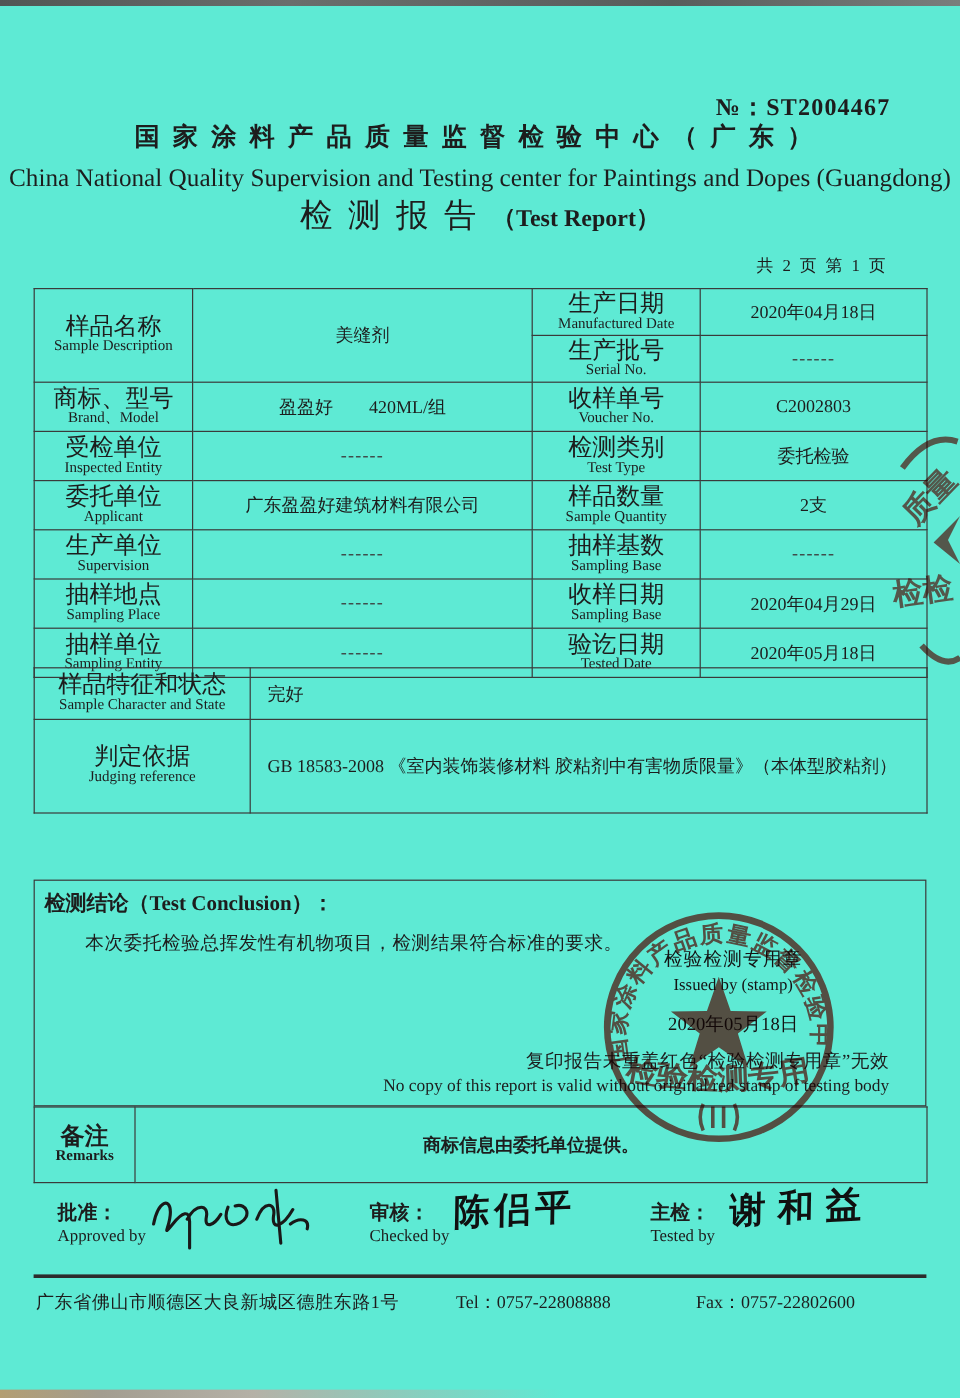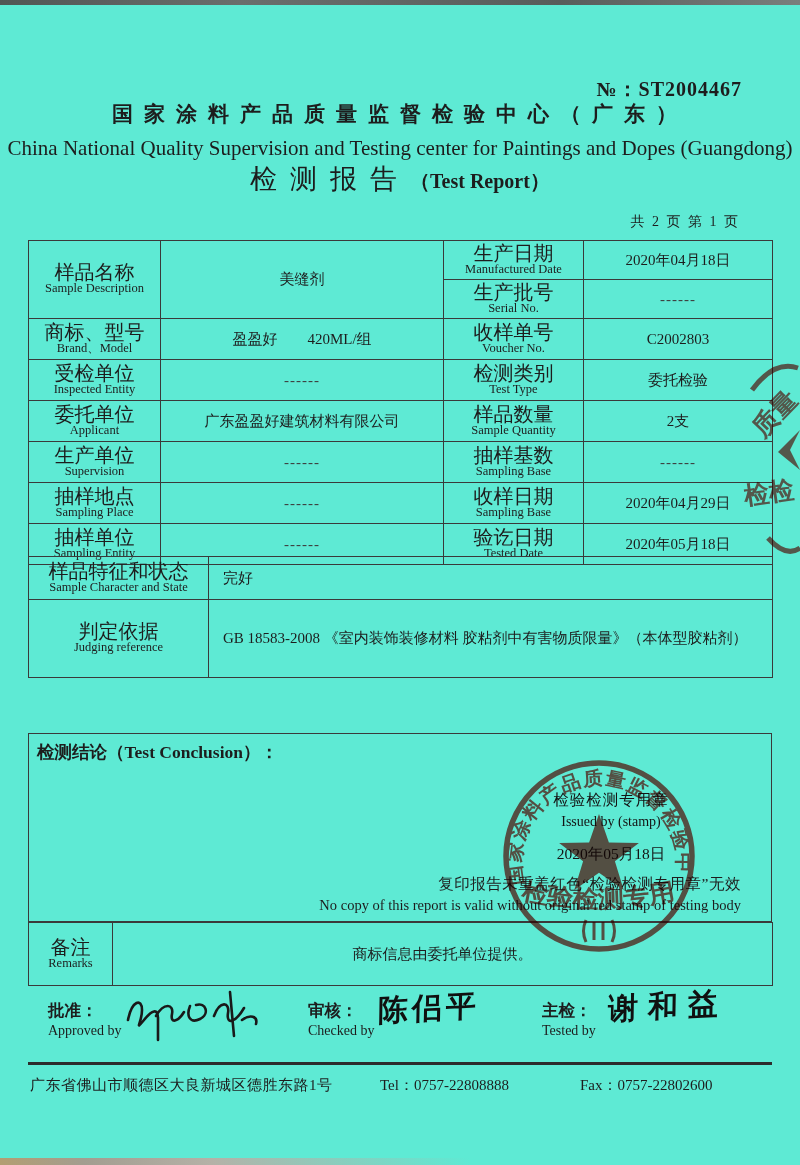--- a/index.html
+++ b/index.html
@@ -73,21 +73,21 @@
   .stamp-caption .l1{font-size:15.5px;line-height:20px;letter-spacing:1px;}
   .stamp-caption .l2{font-size:14px;line-height:18px;margin-top:3px;}
   .stamp-caption .l3{font-size:15.5px;line-height:20px;margin-top:13px;}
   .notice-cn{
     position:absolute;right:30px;top:140px;font-size:15.5px;letter-spacing:.5px;
   }
   .notice-en{
     position:absolute;right:30px;top:163px;font-size:14.5px;
   }
   
-  .tbl-remarks{top:922px;}
+  .tbl-remarks{top:922px;font-weight:bold;}
   
   .stamp-main{
     position:absolute;left:493px;top:750px;width:212px;height:212px;
     z-index:6;mix-blend-mode:multiply;opacity:.9;pointer-events:none;
   }
   .stamp-edge{
     position:absolute;right:0;top:346px;width:58px;height:228px;
     z-index:6;mix-blend-mode:multiply;opacity:.85;pointer-events:none;
   }
   
@@ -250,20 +250,21 @@
         <div class="cn">判定依据</div>
         <div class="en">Judging reference</div>
       </td>
       <td class="cell-val left">GB 18583-2008 《室内装饰装修材料 胶粘剂中有害物质限量》（本体型胶粘剂）</td>
     </tr>
   </tbody>
     </table>
 
   <div class="conclusion">
     <div class="conclusion-title">检测结论（Test Conclusion）：</div>
+    <div class="conclusion-statement">本次委托检验总挥发性有机物项目，检测结果符合标准的要求。</div>
     <div class="stamp-caption">
       <div class="l1">检验检测专用章</div>
       <div class="l2">Issued by (stamp)</div>
       <div class="l3">2020年05月18日</div>
     </div>
     <div class="notice-cn">复印报告未重盖红色“检验检测专用章”无效</div>
     <div class="notice-en">No copy of this report is valid without original red stamp of testing body</div>
   </div>
 
   <table class="tbl tbl-remarks">

